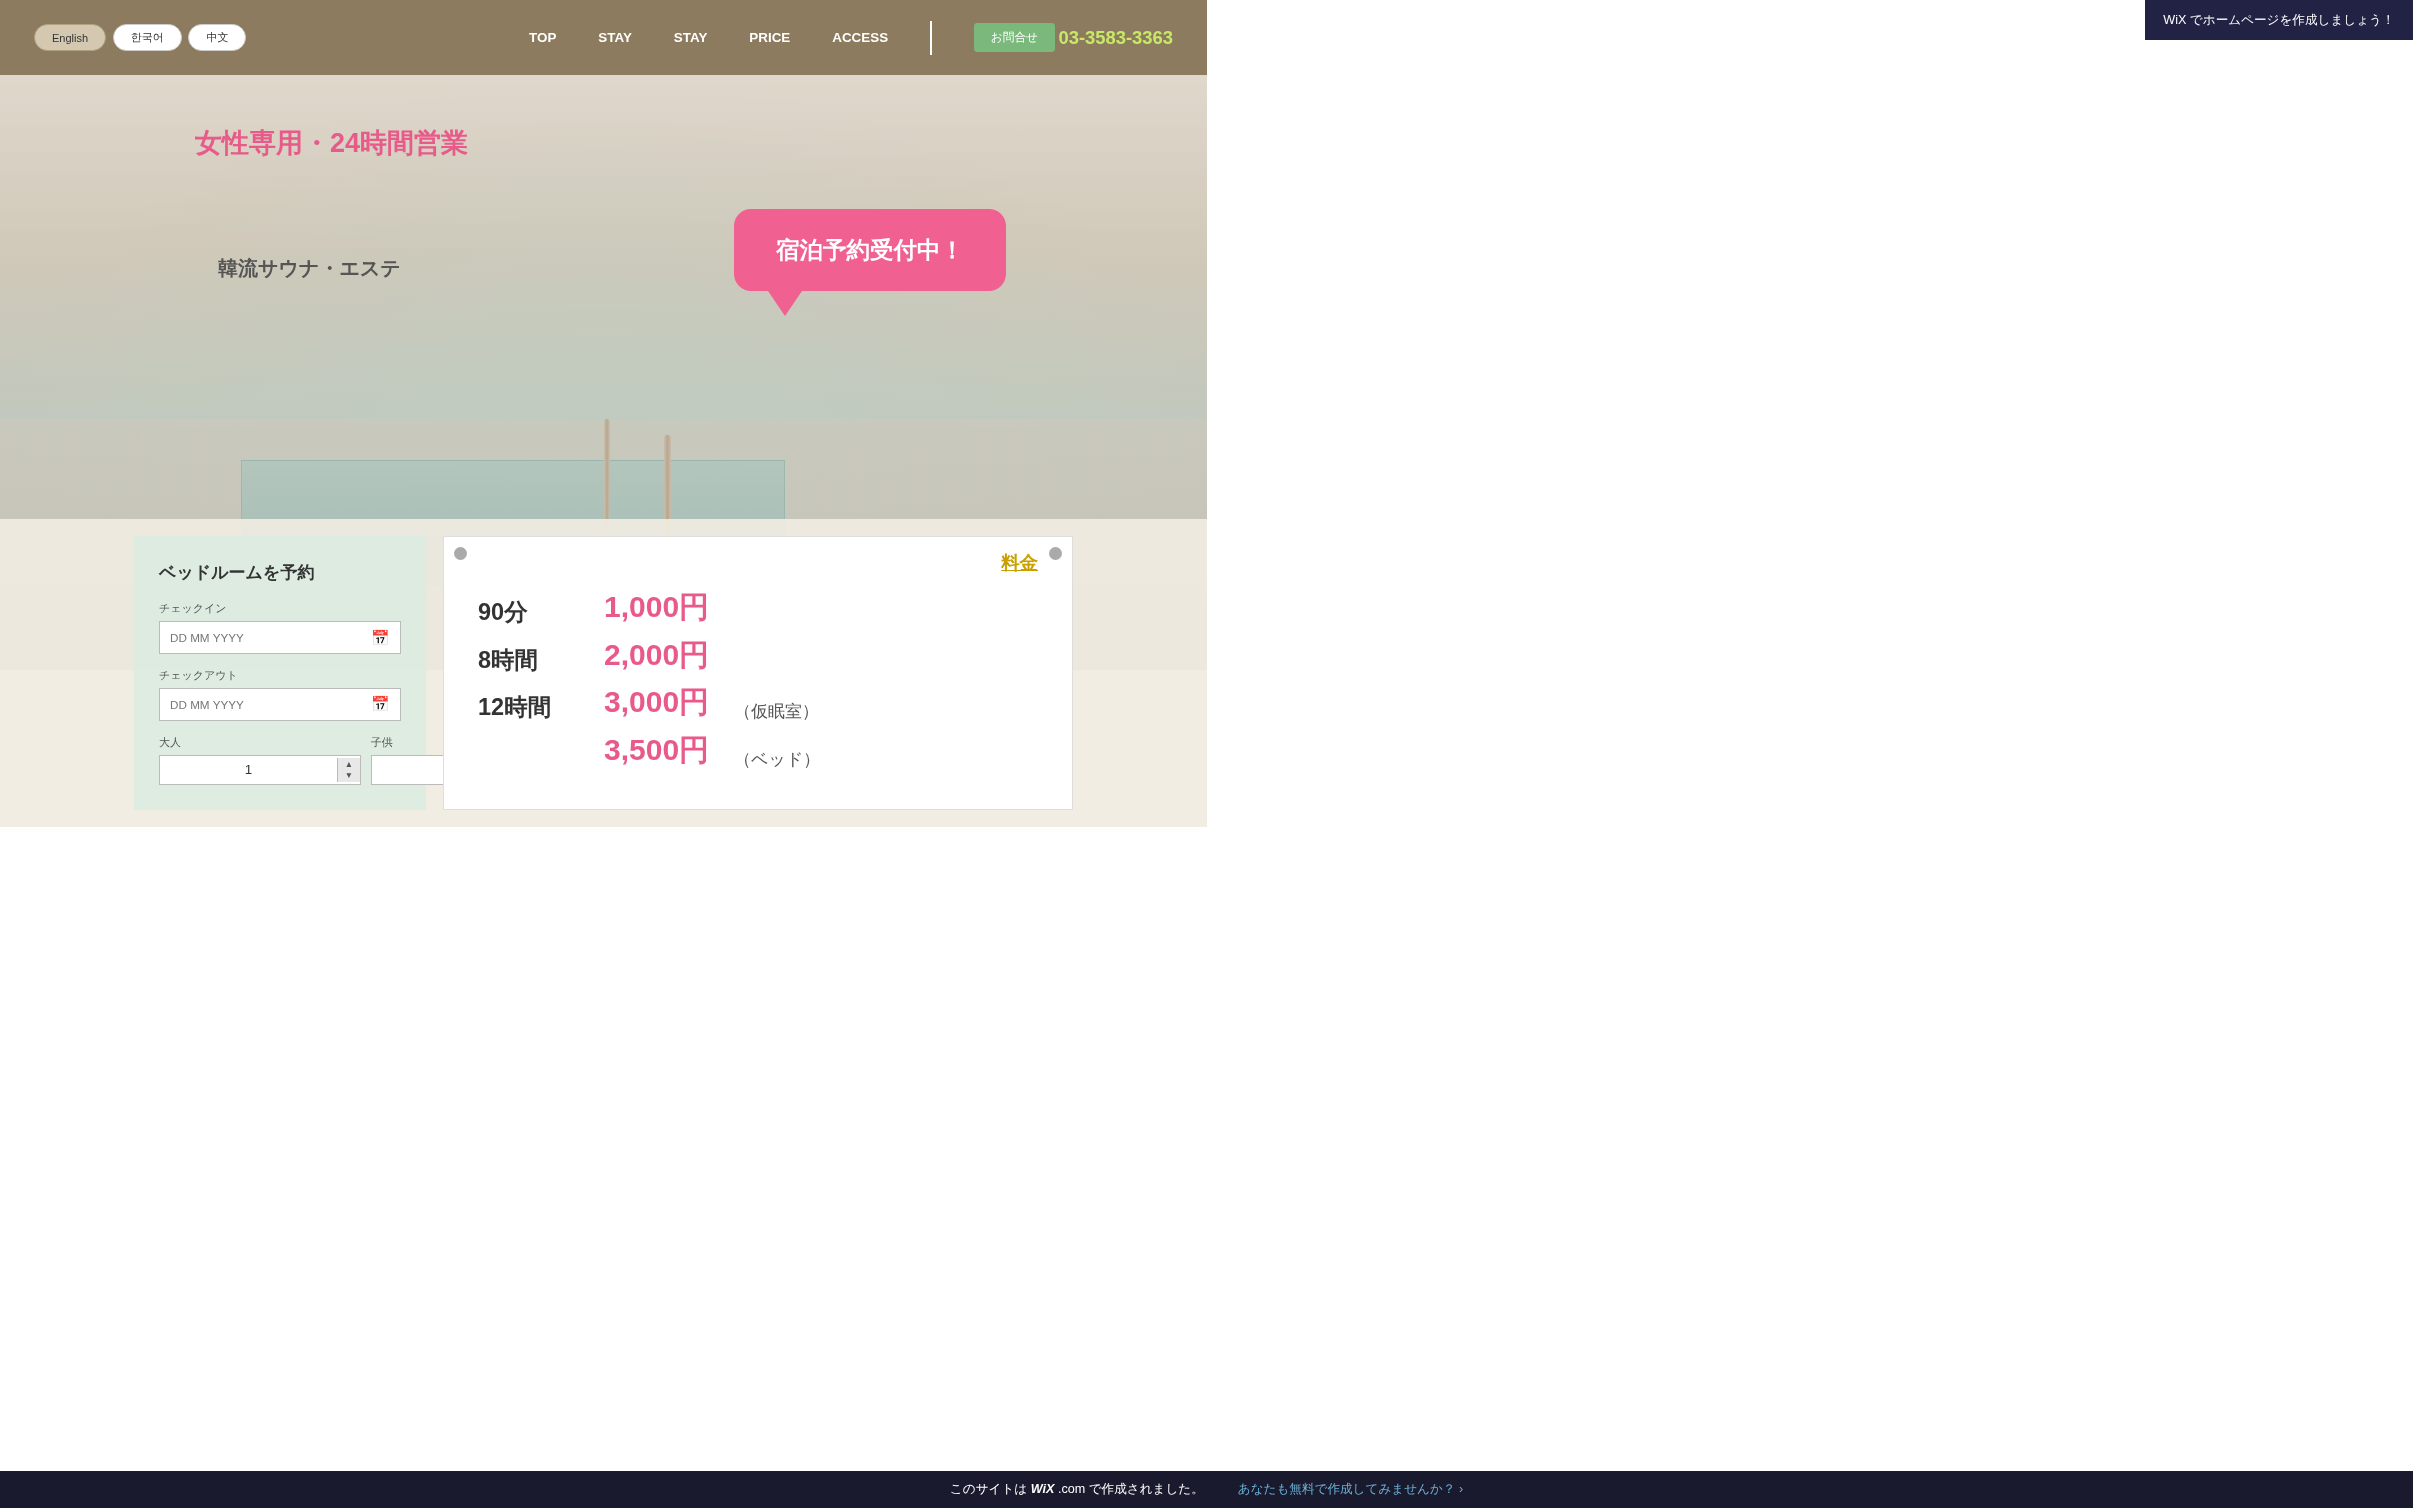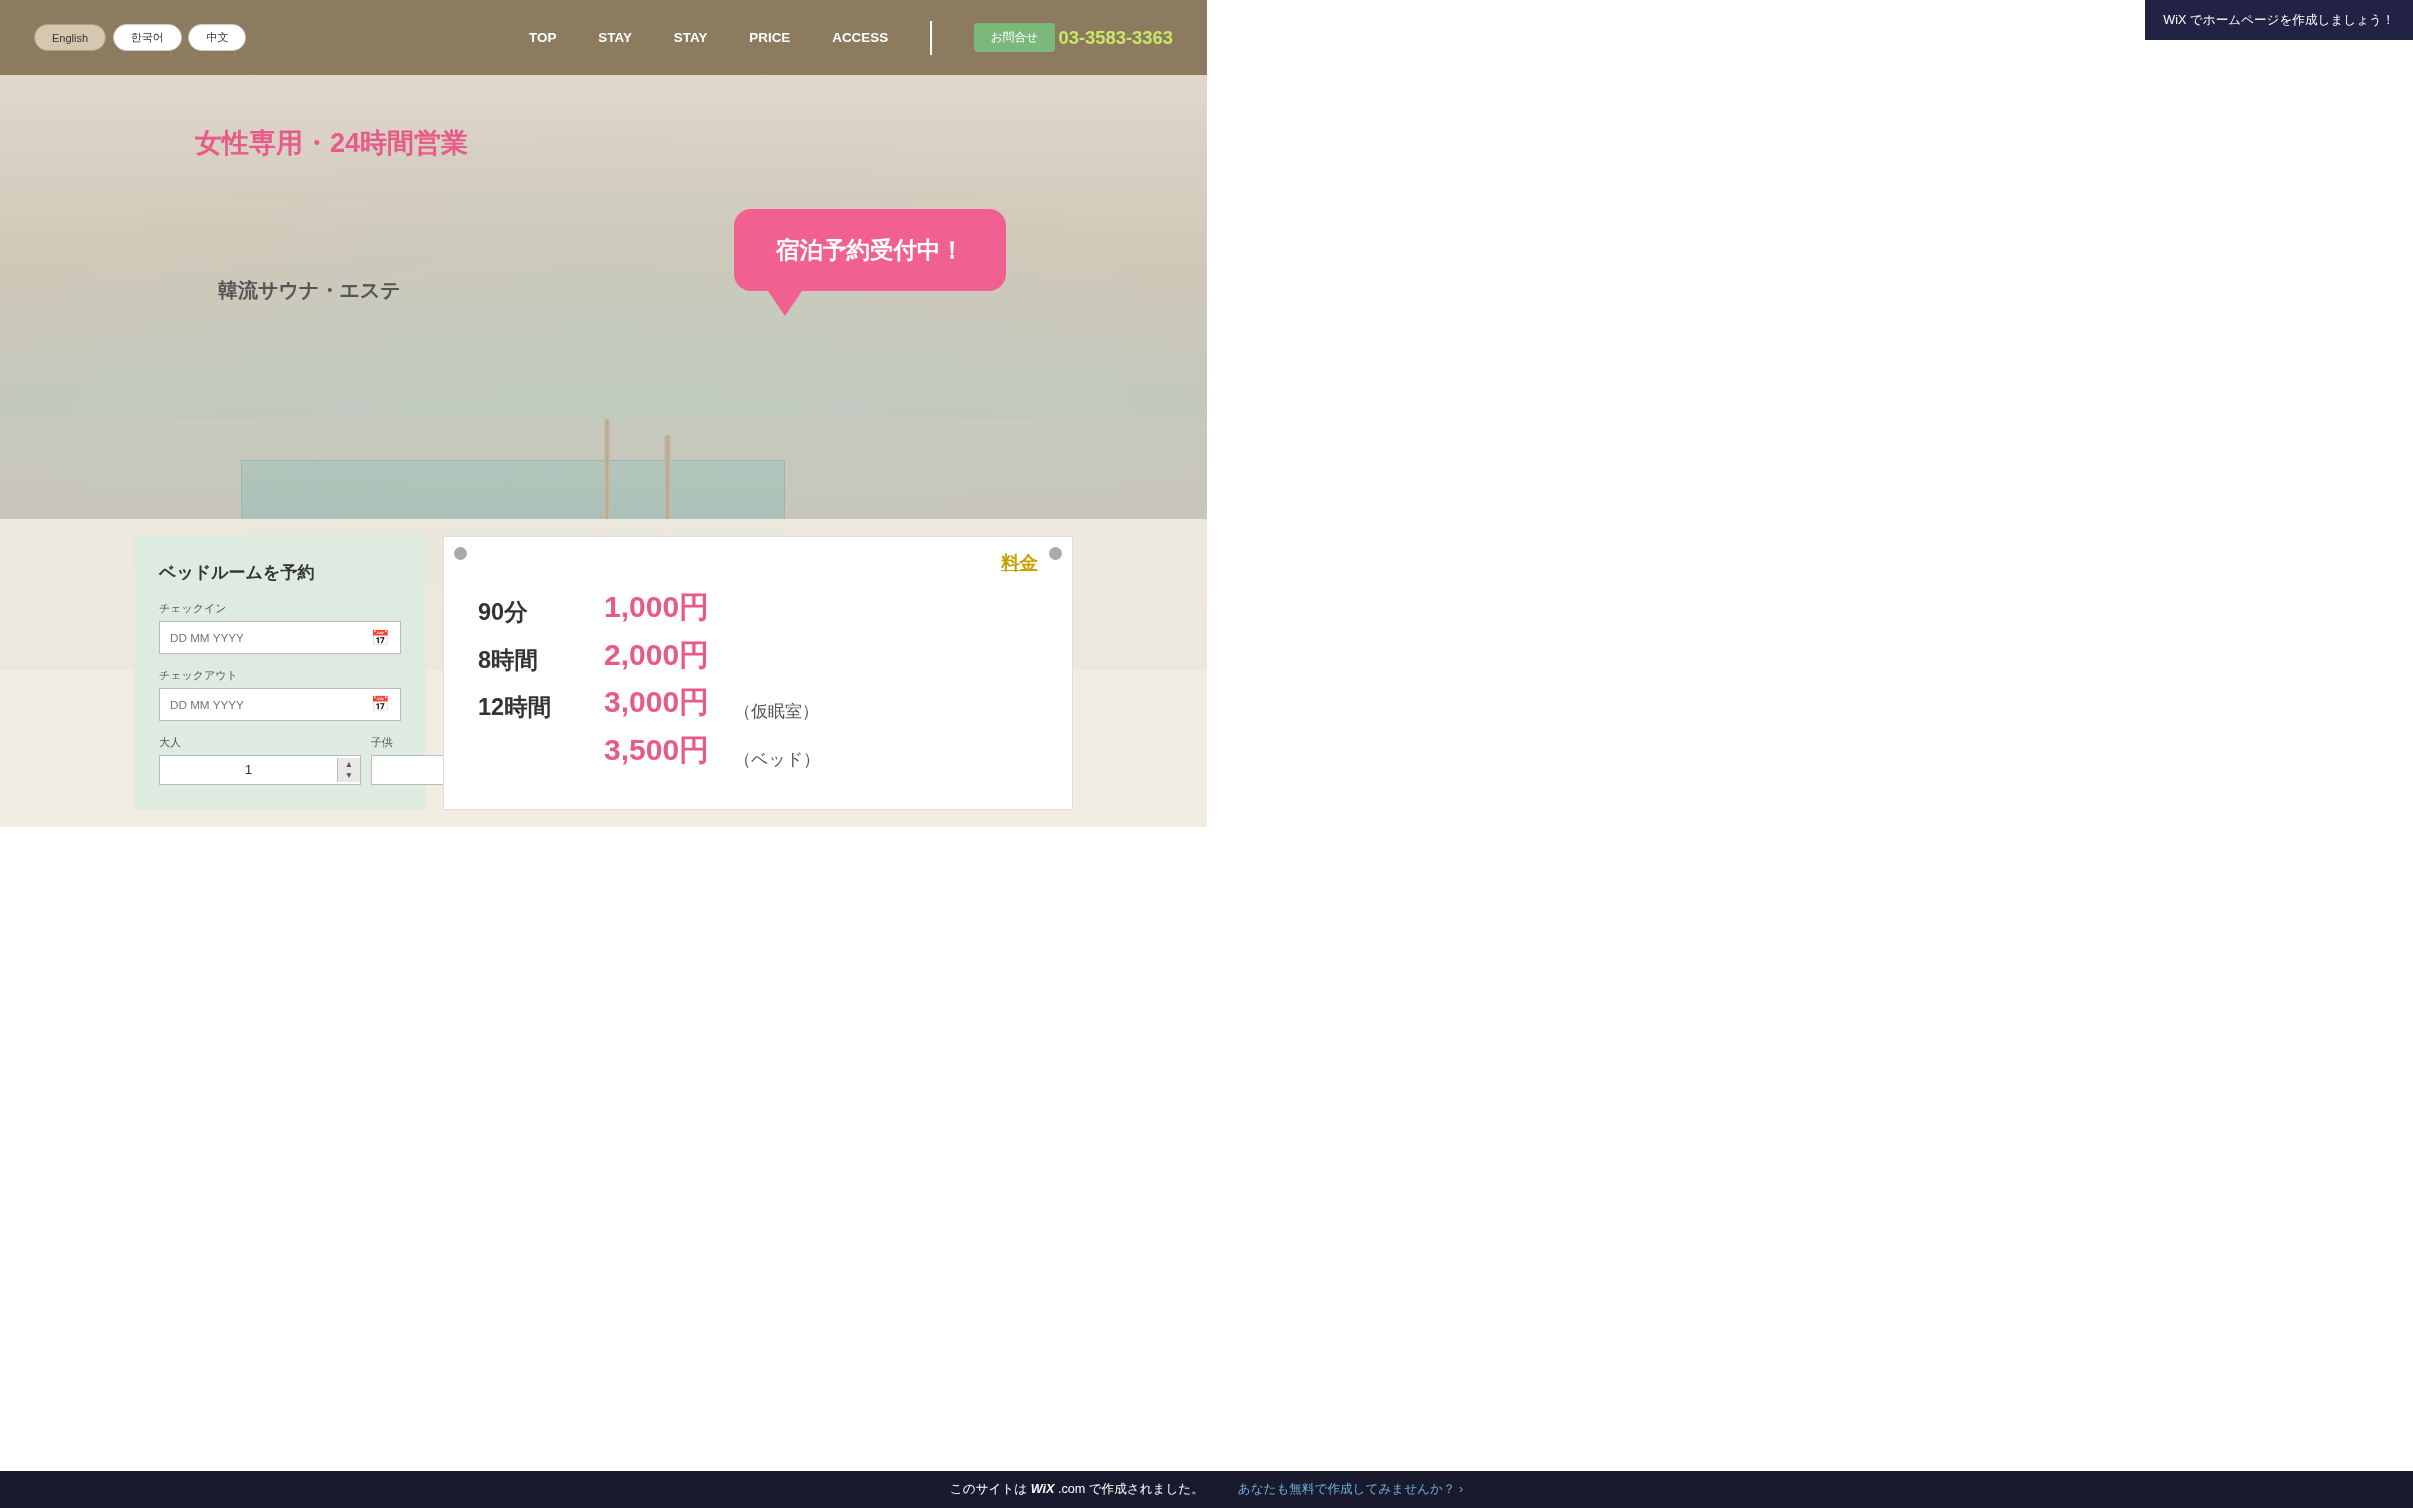--- a/index.html
+++ b/index.html
@@ -110,21 +110,21 @@
       top: 50px;
       left: 151px;
       color: #e85a8a;
       font-size: 27px;
       font-weight: bold;
       margin-left: 44px;
     }
 
     .hero-subtitle {
       position: absolute;
-      top: 202px;
+      top: 180px;
       left: 218px;
       color: #555;
       font-size: 20px;
       font-weight: bold;
     }
 
     .hero-title {
       position: absolute;
       top: 226px;
       left: 168px;

